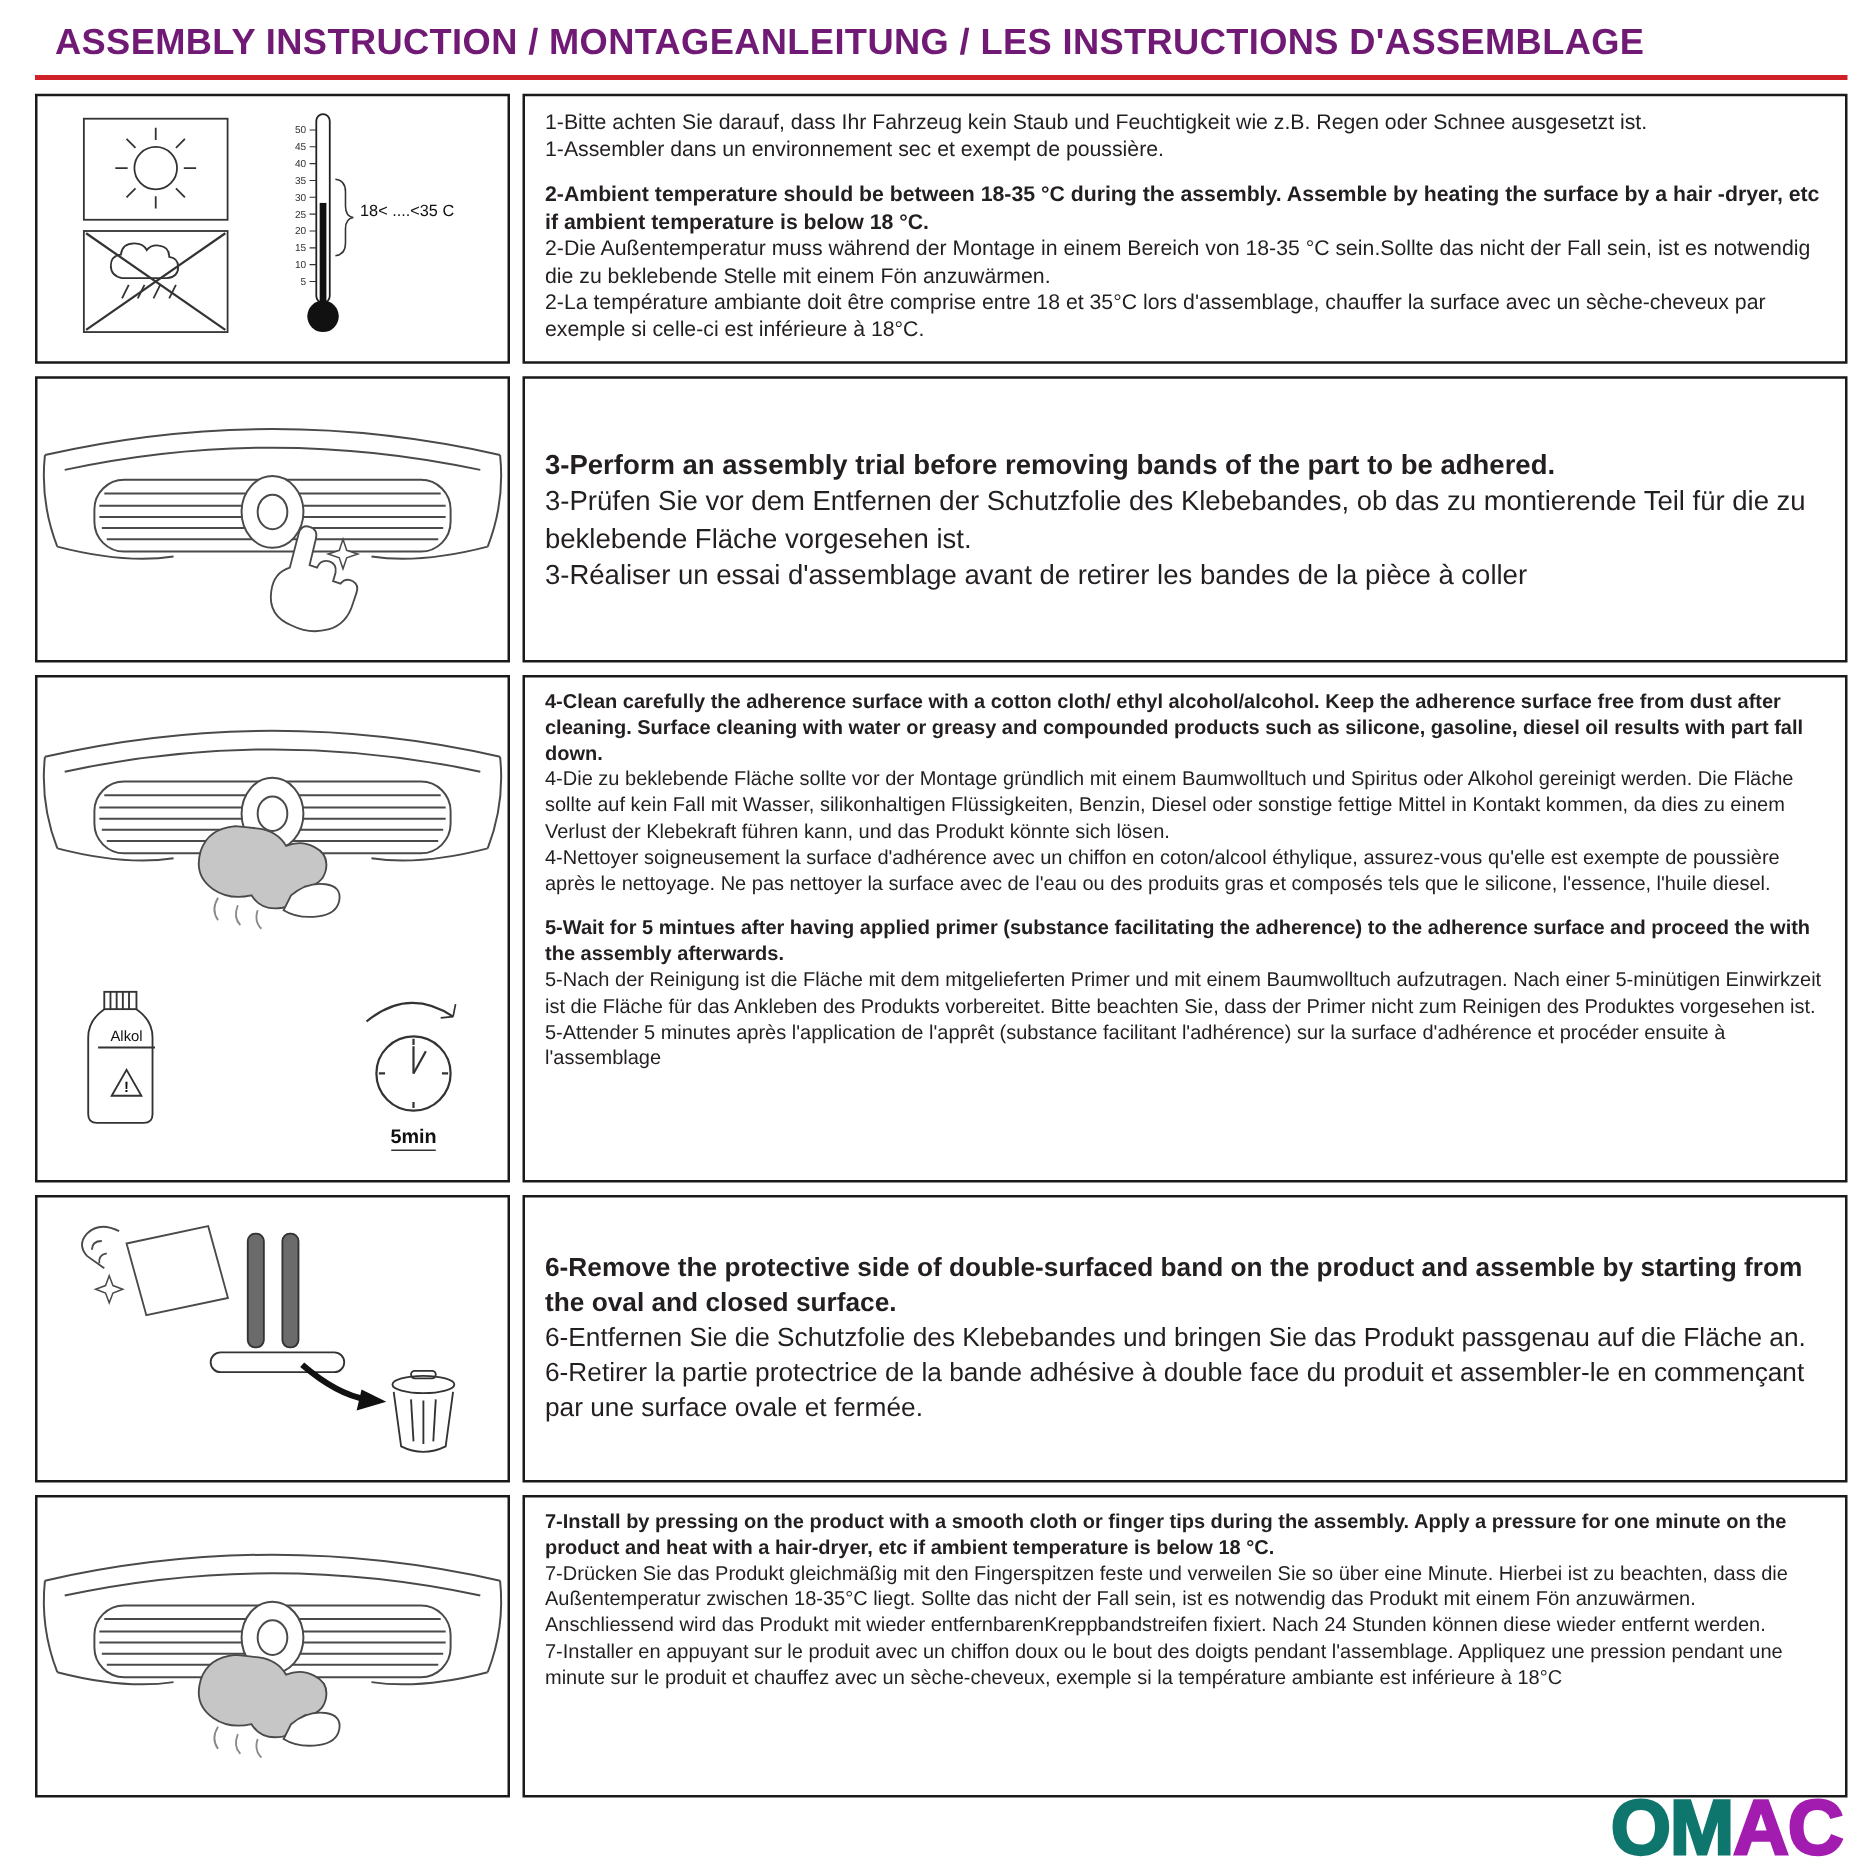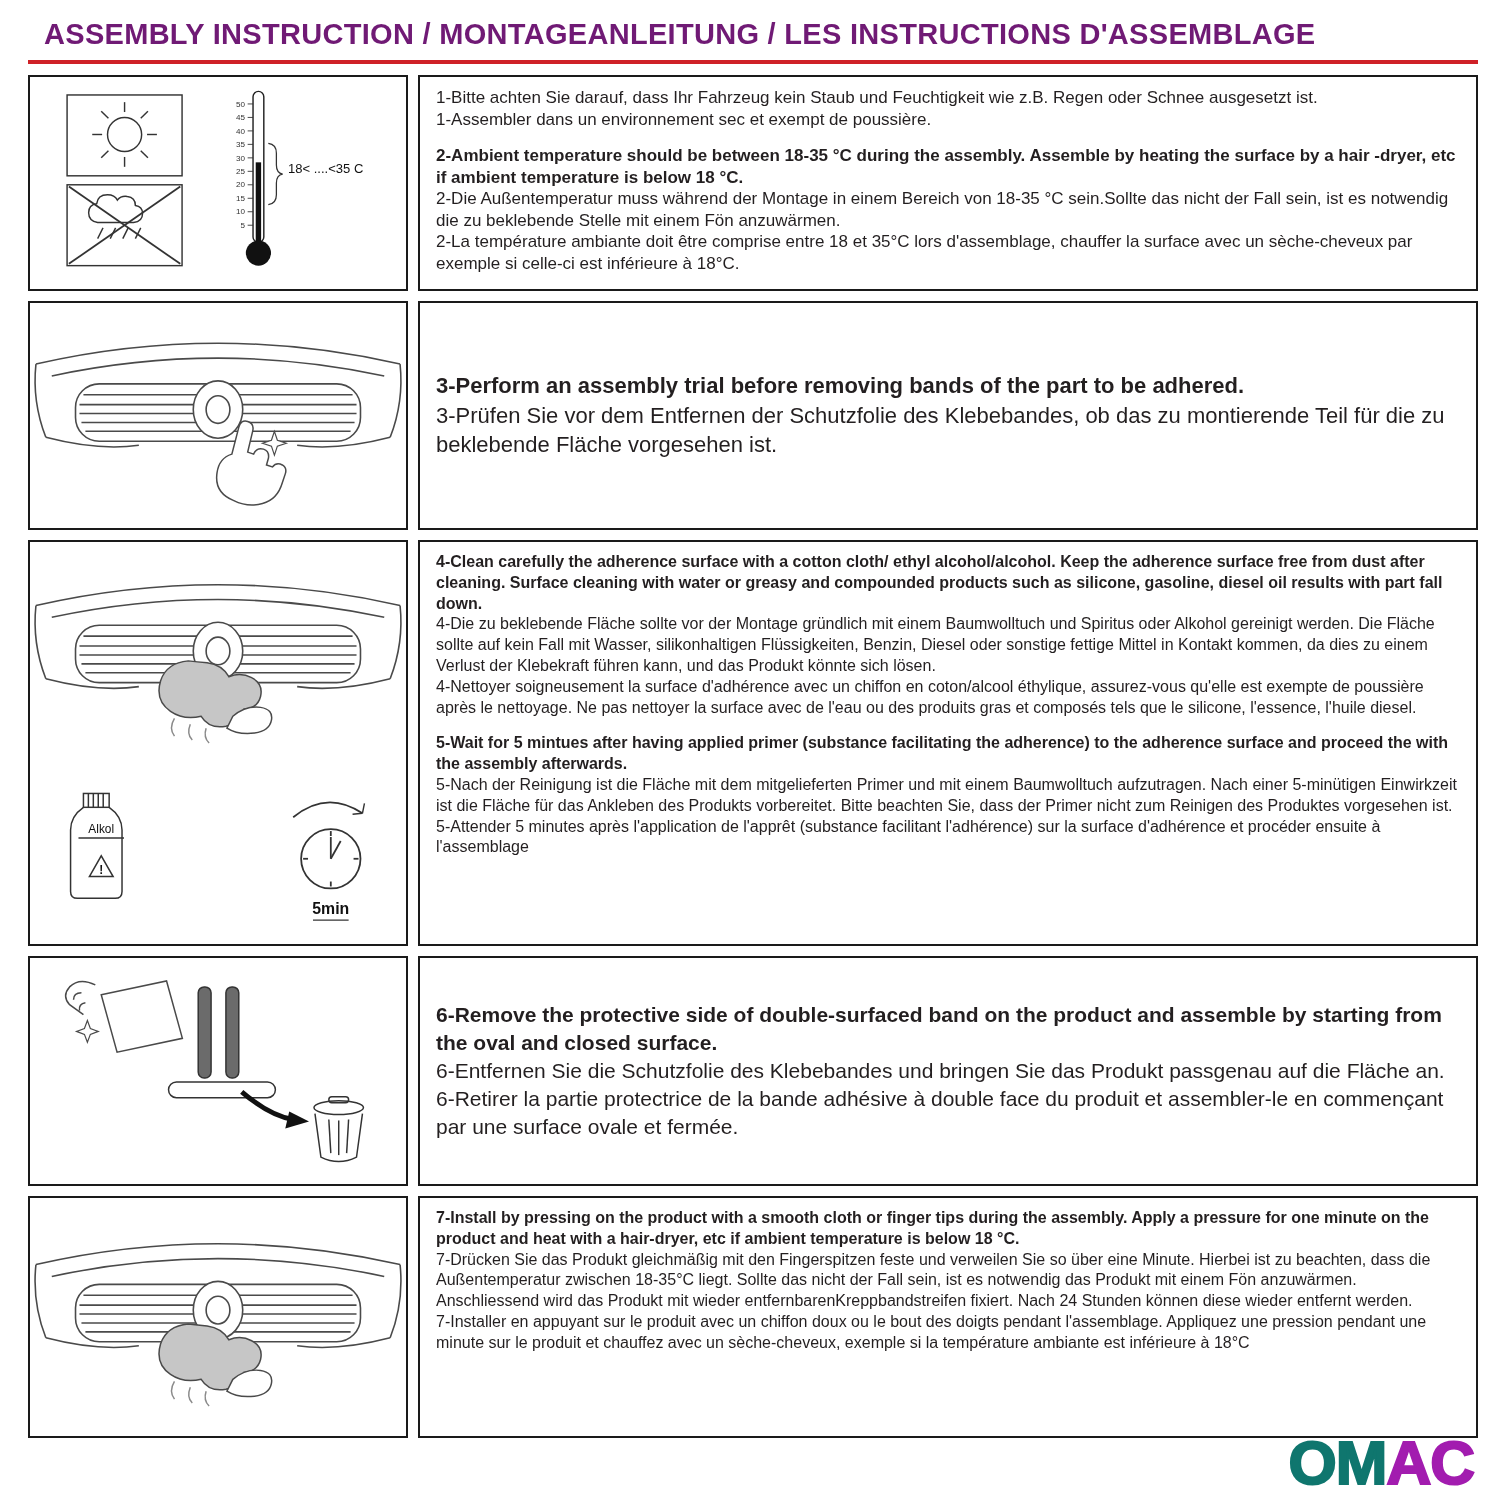--- a/index.html
+++ b/index.html
@@ -138,20 +138,21 @@
   <div class="row" style="height:229px">
     <div class="figure-box">
       <svg viewBox="0 0 380 224">
         <use href="#car-front" y="2"></use>
         <use href="#hand-point"></use>
       </svg>
     </div>
     <div class="text-box t22 center">
       <p class="b">3-Perform an assembly trial before removing bands of the part to be adhered.</p>
       <p>3-Prüfen Sie vor dem Entfernen der Schutzfolie des Klebebandes, ob das zu montierende Teil für die zu beklebende Fläche vorgesehen ist.</p>
+      <p>3-Réaliser un essai d'assemblage avant de retirer les bandes de la pièce à coller</p>
     </div>
   </div>
 
   <div class="row" style="height:406px">
     <div class="figure-box">
       <svg viewBox="0 0 380 402">
         <use href="#car-front" y="4"></use>
         <use href="#hand-cloth" y="16"></use>
         <g transform="translate(24,252)" stroke="#333" stroke-width="1.5" fill="none">
           <rect x="30" y="0" width="26" height="14"></rect>

